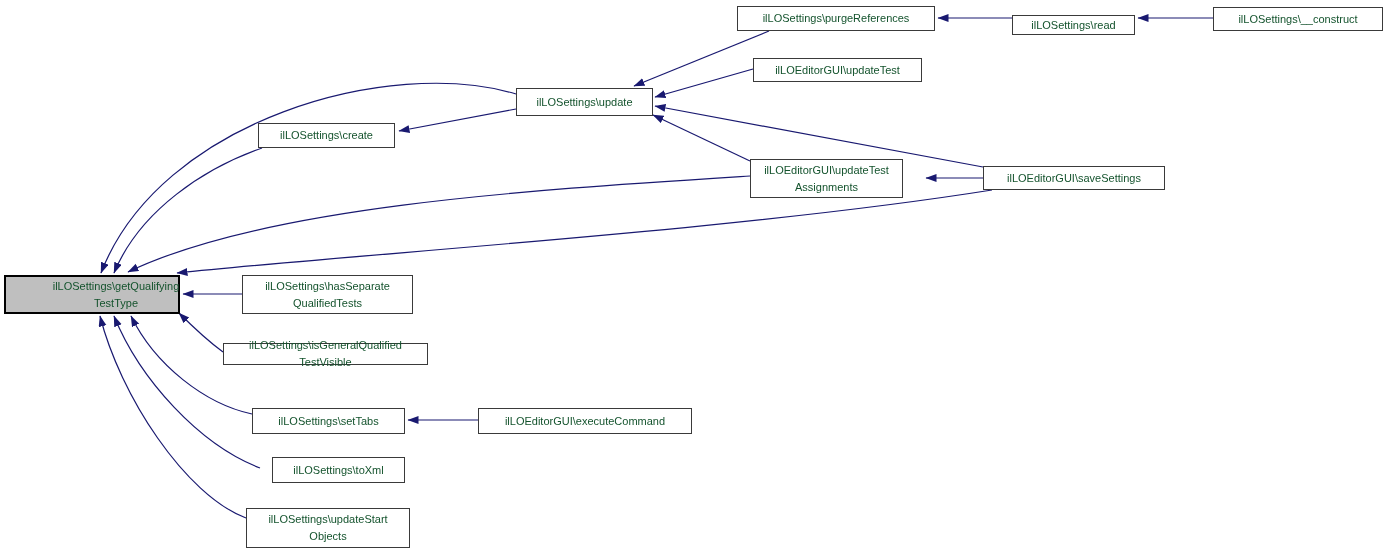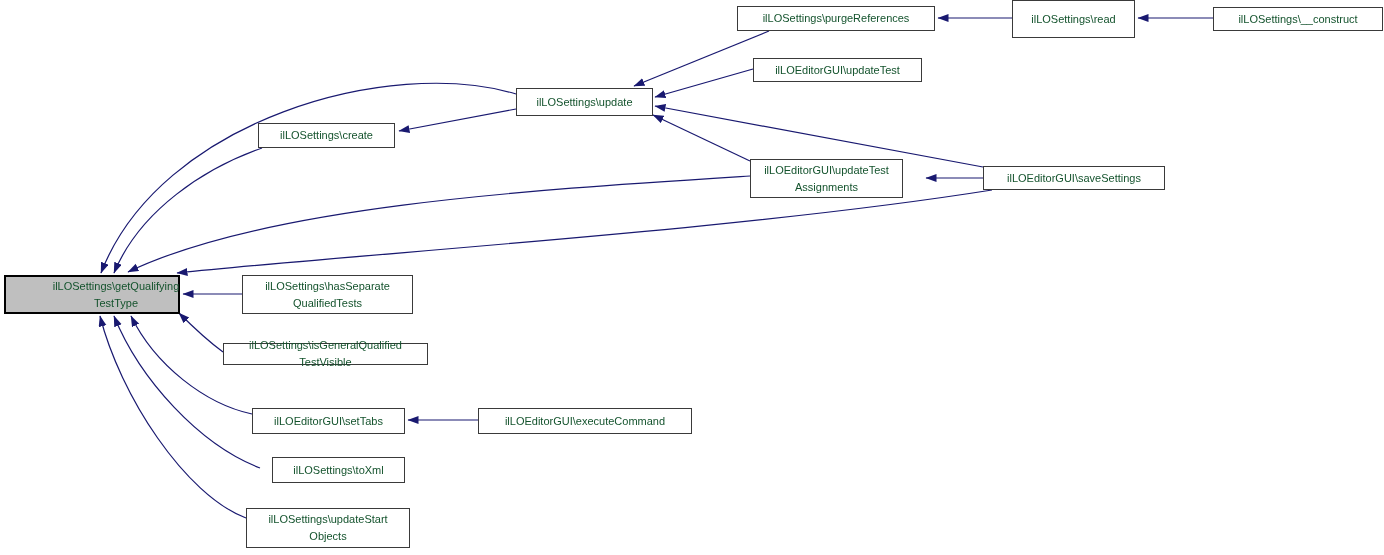--- a/index.html
+++ b/index.html
@@ -63,42 +63,42 @@
     <path class="edge" d="M1213,18 L1138,18" marker-end="url(#arrowhead)" stroke="#191970"></path>
     <path class="edge" d="M983,178 L926,178" marker-end="url(#arrowhead)" stroke="#191970"></path>
     <path class="edge" d="M478,420 L408,420" marker-end="url(#arrowhead)" stroke="#191970"></path>
   </svg>
 
   <div class="node highlight" style="left: 4px; top: 275px; width: 176px; height: 39px; background: rgb(191, 191, 191);">ilLOSettings\getQualifying
 TestType</div>
 
   <div class="node" style="left: 737px; top: 6px; width: 198px; height: 25px; border-color: rgb(58, 58, 58);">ilLOSettings\purgeReferences</div>
 
-  <div class="node" style="left: 1012px; top: 0; width: 123px; height: 38px; border-color: rgb(58, 58, 58);">ilLOSettings\read</div>
+  <div class="node" style="left: 1012px; top: 15px; width: 123px; height: 20px; border-color: rgb(58, 58, 58);">ilLOSettings\read</div>
 
   <div class="node" style="left: 1213px; top: 7px; width: 170px; height: 24px; border-color: rgb(58, 58, 58);">ilLOSettings\__construct</div>
 
   <div class="node" style="left: 753px; top: 58px; width: 169px; height: 24px; border-color: rgb(58, 58, 58);">ilLOEditorGUI\updateTest</div>
 
   <div class="node" style="left: 516px; top: 88px; width: 137px; height: 28px; border-color: rgb(58, 58, 58);">ilLOSettings\update</div>
 
   <div class="node" style="left: 258px; top: 123px; width: 137px; height: 25px; border-color: rgb(58, 58, 58);">ilLOSettings\create</div>
 
   <div class="node" style="left: 750px; top: 159px; width: 153px; height: 39px; border-color: rgb(58, 58, 58);">ilLOEditorGUI\updateTest
 Assignments</div>
 
   <div class="node" style="left: 983px; top: 166px; width: 182px; height: 24px; border-color: rgb(58, 58, 58);">ilLOEditorGUI\saveSettings</div>
 
   <div class="node" style="left: 242px; top: 275px; width: 171px; height: 39px; border-color: rgb(58, 58, 58);">ilLOSettings\hasSeparate
 QualifiedTests</div>
 
   <div class="node" style="left: 223px; top: 343px; width: 205px; height: 22px; border-color: rgb(58, 58, 58);">ilLOSettings\isGeneralQualified
 TestVisible</div>
 
-  <div class="node" style="left: 252px; top: 408px; width: 153px; height: 26px; border-color: rgb(58, 58, 58);">ilLOEditorGUI\setTabs</div>
+  <div class="node" style="left: 252px; top: 408px; width: 153px; height: 26px; border-color: rgb(58, 58, 58);">ilLOSettings\setTabs</div>
 
   <div class="node" style="left: 478px; top: 408px; width: 214px; height: 26px; border-color: rgb(58, 58, 58);">ilLOEditorGUI\executeCommand</div>
 
   <div class="node" style="left: 272px; top: 457px; width: 133px; height: 26px; border-color: rgb(58, 58, 58);">ilLOSettings\toXml</div>
 
   <div class="node" style="left: 246px; top: 508px; width: 164px; height: 40px; border-color: rgb(58, 58, 58);">ilLOSettings\updateStart
 Objects</div>
 
 </div>
 

